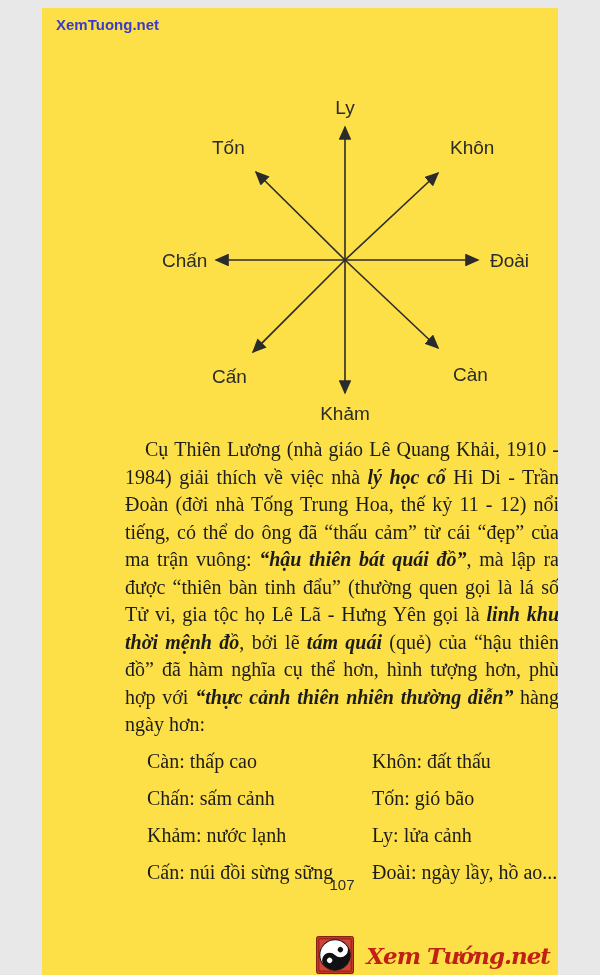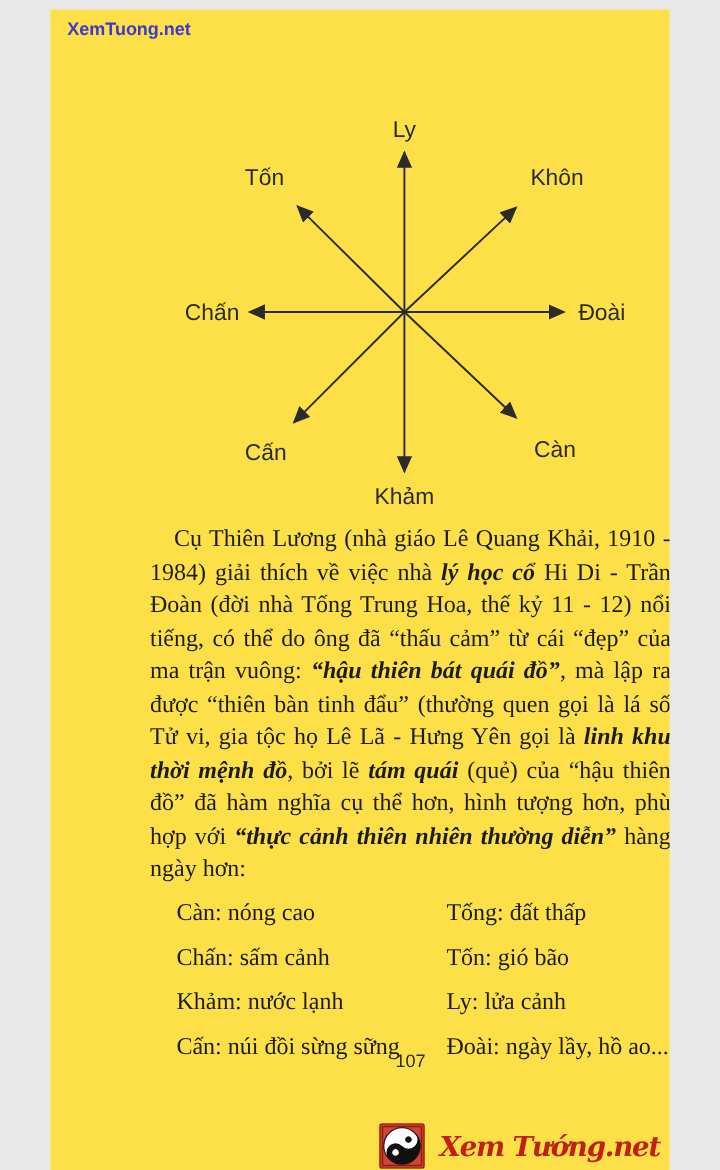--- a/index.html
+++ b/index.html
@@ -6,21 +6,21 @@
   .page{
     position:relative;width:516px;height:975px;background:#fde047;
     font-family:"Liberation Serif", serif;color:#1c1c1c;overflow:hidden;
     margin:8px auto;
   }
   .site-link{
     position:absolute;left:14px;top:8px;
     font-family:"Liberation Sans", sans-serif;font-weight:bold;font-size:15px;
     color:#3a3acd;text-decoration:none;cursor:pointer;
   }
-  .diagram{position:absolute;left:100px;top:85px;width:400px;height:330px;}
+  .diagram{position:absolute;left:108px;top:85px;width:400px;height:330px;}
   .diagram svg{display:block;}
   .diagram text{
     font-family:"Liberation Sans", sans-serif;font-size:19px;fill:#2b2b2b;
   }
   .diagram line{stroke:#2b2b2b;stroke-width:1.6;}
   .body-paragraph{
     position:absolute;left:83px;top:428px;width:434px;
     font-size:20px;line-height:27.5px;text-align:justify;text-indent:20px;
     margin:0;
   }
@@ -77,22 +77,22 @@
       <text x="62" y="290" text-anchor="start">Cấn</text>
       <text x="12" y="174" text-anchor="start">Chấn</text>
       <text x="62" y="61" text-anchor="start">Tốn</text>
     </svg>
   </div>
 
   <p class="body-paragraph"><span>Cụ Thiên Lương (nhà giáo Lê Quang Khải, 1910 - 1984) giải thích về việc nhà </span><span class="b">lý học cổ</span><span> Hi Di - Trần Đoàn (đời nhà Tống Trung Hoa, thế kỷ 11 - 12) nổi tiếng, có thể do ông đã “thấu cảm” từ cái “đẹp” của ma trận vuông: </span><span class="b">“hậu thiên bát quái đồ”</span><span>, mà lập ra được “thiên bàn tinh đẩu” (thường quen gọi là lá số Tử vi, gia tộc họ Lê Lã - Hưng Yên gọi là </span><span class="b">linh khu thời mệnh đồ</span><span>, bởi lẽ </span><span class="b">tám quái</span><span> (quẻ) của “hậu thiên đồ” đã hàm nghĩa cụ thể hơn, hình tượng hơn, phù hợp với </span><span class="b">“thực cảnh thiên nhiên thường diễn”</span><span> hàng ngày hơn:</span></p>
 
   <div class="glossary">
     <div class="glossary-row">
-      <span class="cell-left">Càn: nóng cao</span>
-      <span class="cell-right">Tống: đất thấp</span>
+      <span class="cell-left">Càn: thấp cao</span>
+      <span class="cell-right">Khôn: đất thấu</span>
     </div>
     <div class="glossary-row">
       <span class="cell-left">Chấn: sấm cảnh</span>
       <span class="cell-right">Tốn: gió bão</span>
     </div>
     <div class="glossary-row">
       <span class="cell-left">Khảm: nước lạnh</span>
       <span class="cell-right">Ly: lửa cảnh</span>
     </div>
     <div class="glossary-row">

